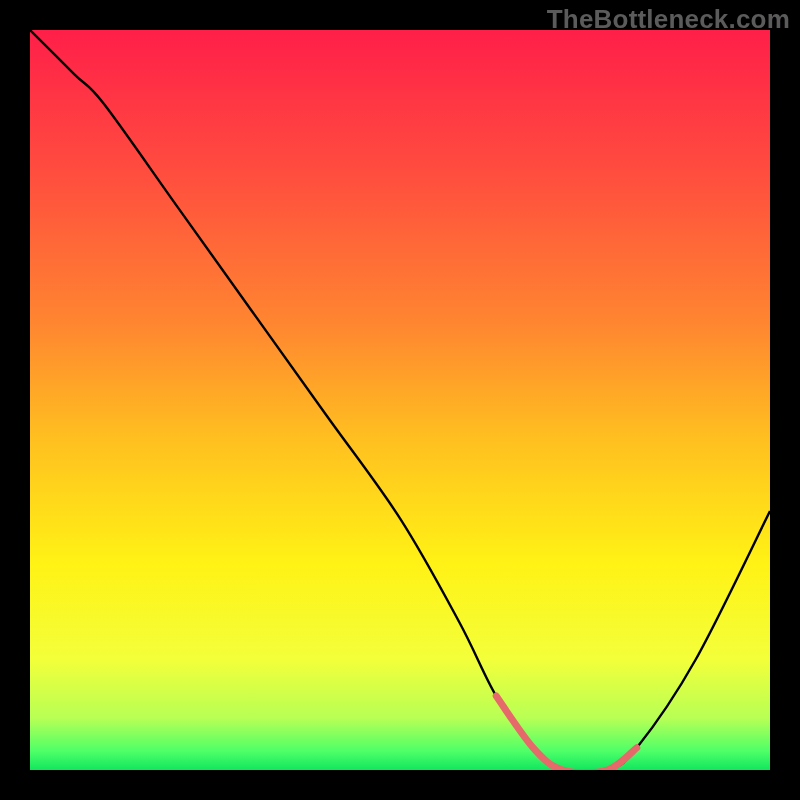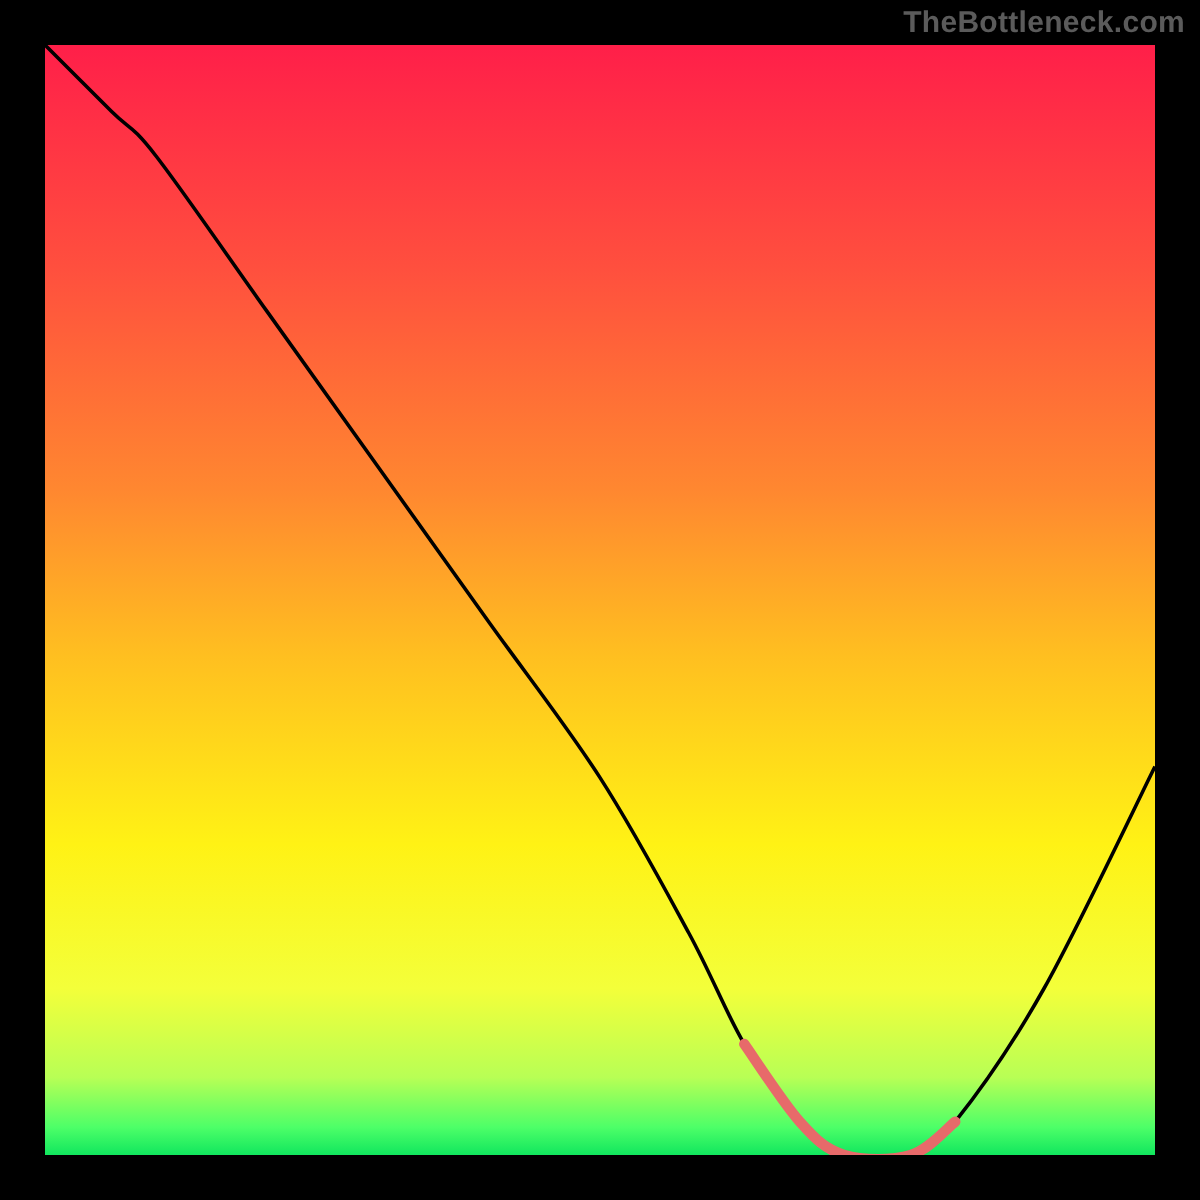--- a/index.html
+++ b/index.html
@@ -14,21 +14,21 @@
   .frame {
     position: absolute;
     inset: 0;
     background: #000;
   }
   .watermark {
     position: absolute;
     top: 4px;
     right: 10px;
     color: #5b5b5b;
-    font-size: 20px;
+    font-size: 26px;
     font-weight: bold;
     letter-spacing: 0.2px;
     z-index: 5;
     user-select: none;
   }
   .plot {
     position: absolute;
     left: 30px;
     top: 30px;
     width: 740px;

